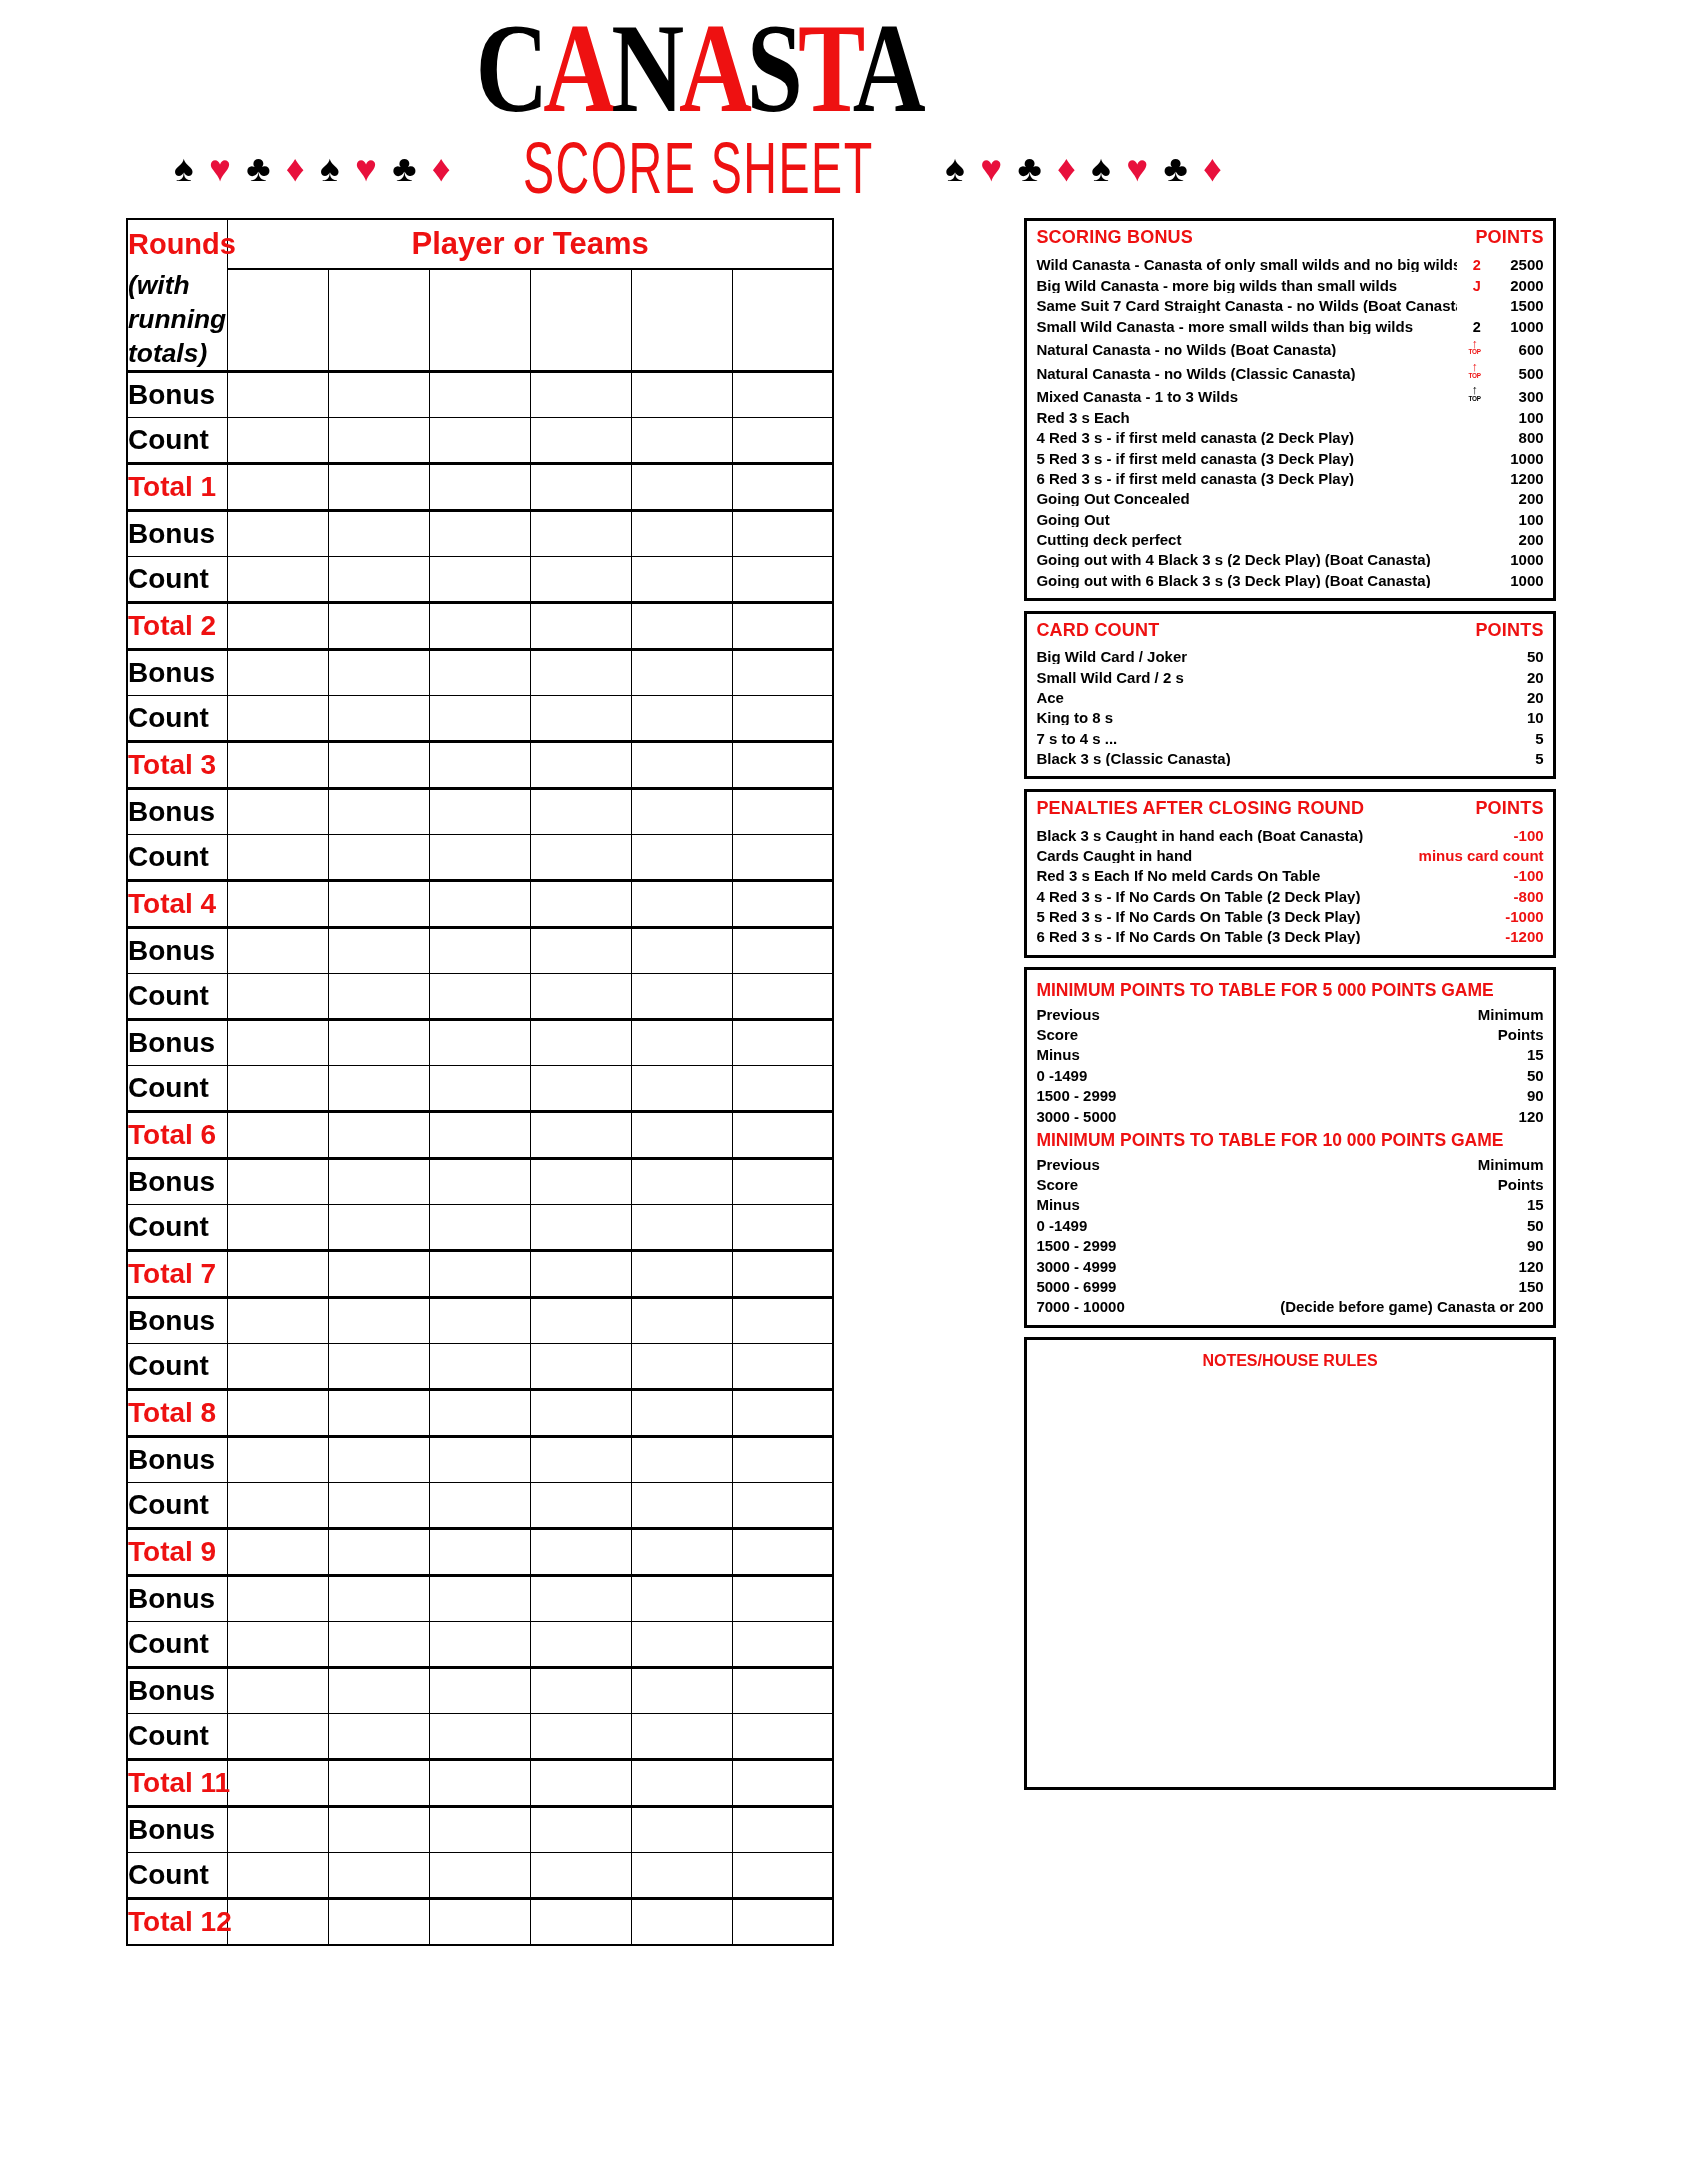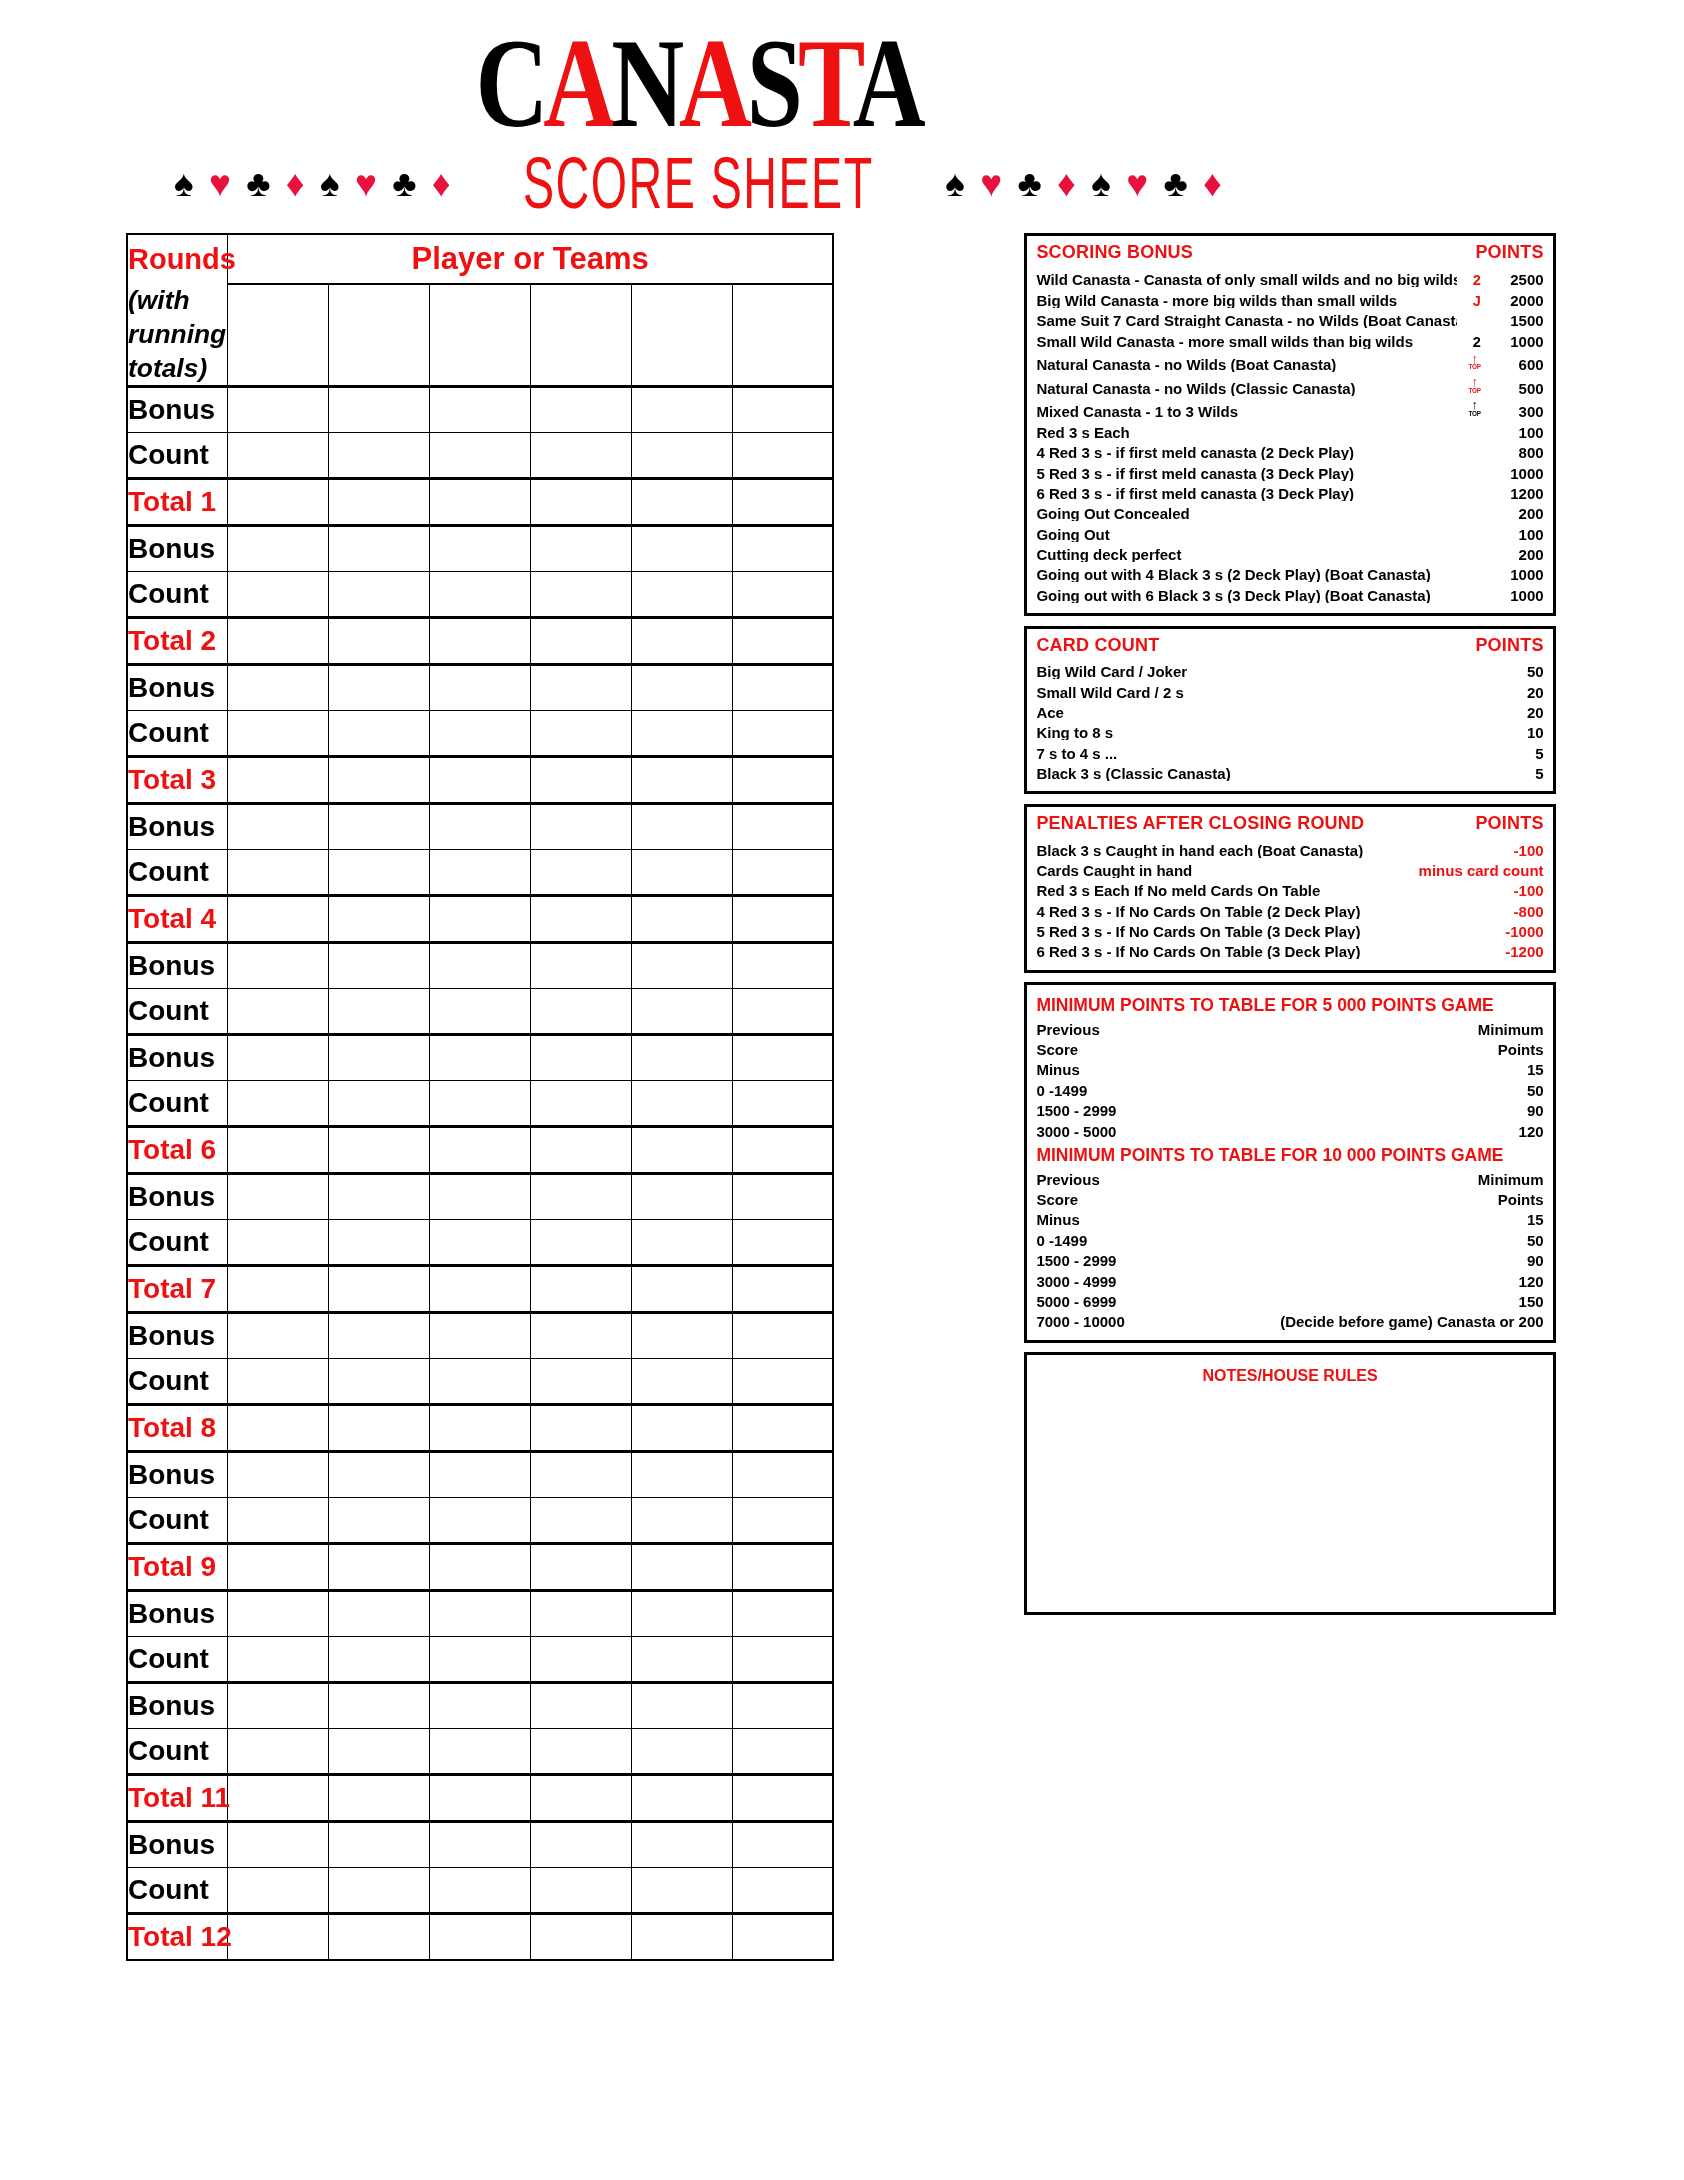--- a/index.html
+++ b/index.html
@@ -11,21 +11,21 @@
     width: 1685px;
     height: 2181px;
     font-family: "Liberation Sans", sans-serif;
     color: #000000;
     overflow: hidden;
   }
 
   
   #header {
     width: 1396px;
-    padding-top: 21px;
+    padding-top: 6px;
     box-sizing: border-box;
   }
   #title-row {
     text-align: center;
     line-height: 1;
   }
   #title-word {
     font-family: "Liberation Serif", serif;
     font-size: 101px;
     font-weight: bold;
@@ -193,21 +193,21 @@
     color: #ee1111;
     font-weight: bold;
     font-size: 17.5px;
     padding: 3.4px 0 3.4px 0;
     white-space: nowrap;
   }
 
   #notes-panel {
     border: 3.4px solid #000;
     box-sizing: border-box;
-    height: 263px;
+    height: 453px;
     padding-top: 12px;
   }
   #notes-title {
     text-align: center;
     color: #ee1111;
     font-weight: bold;
     font-size: 16px;
   }
 </style>
 </head>

